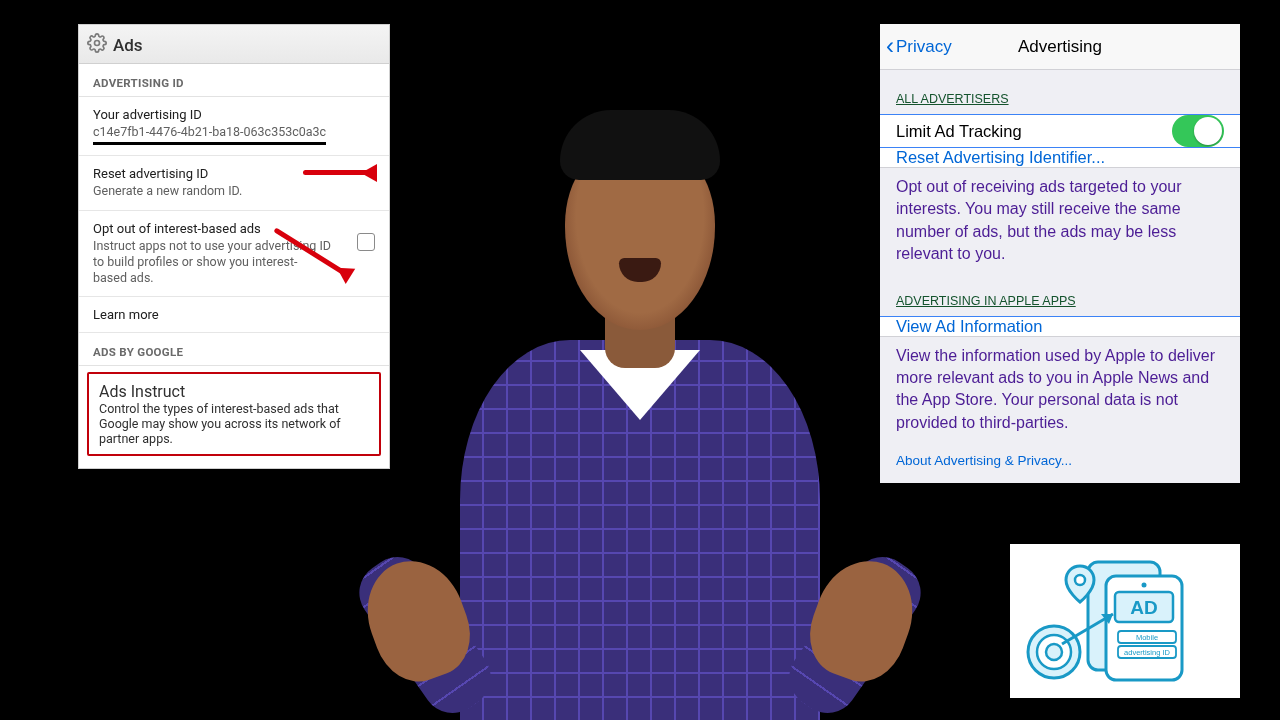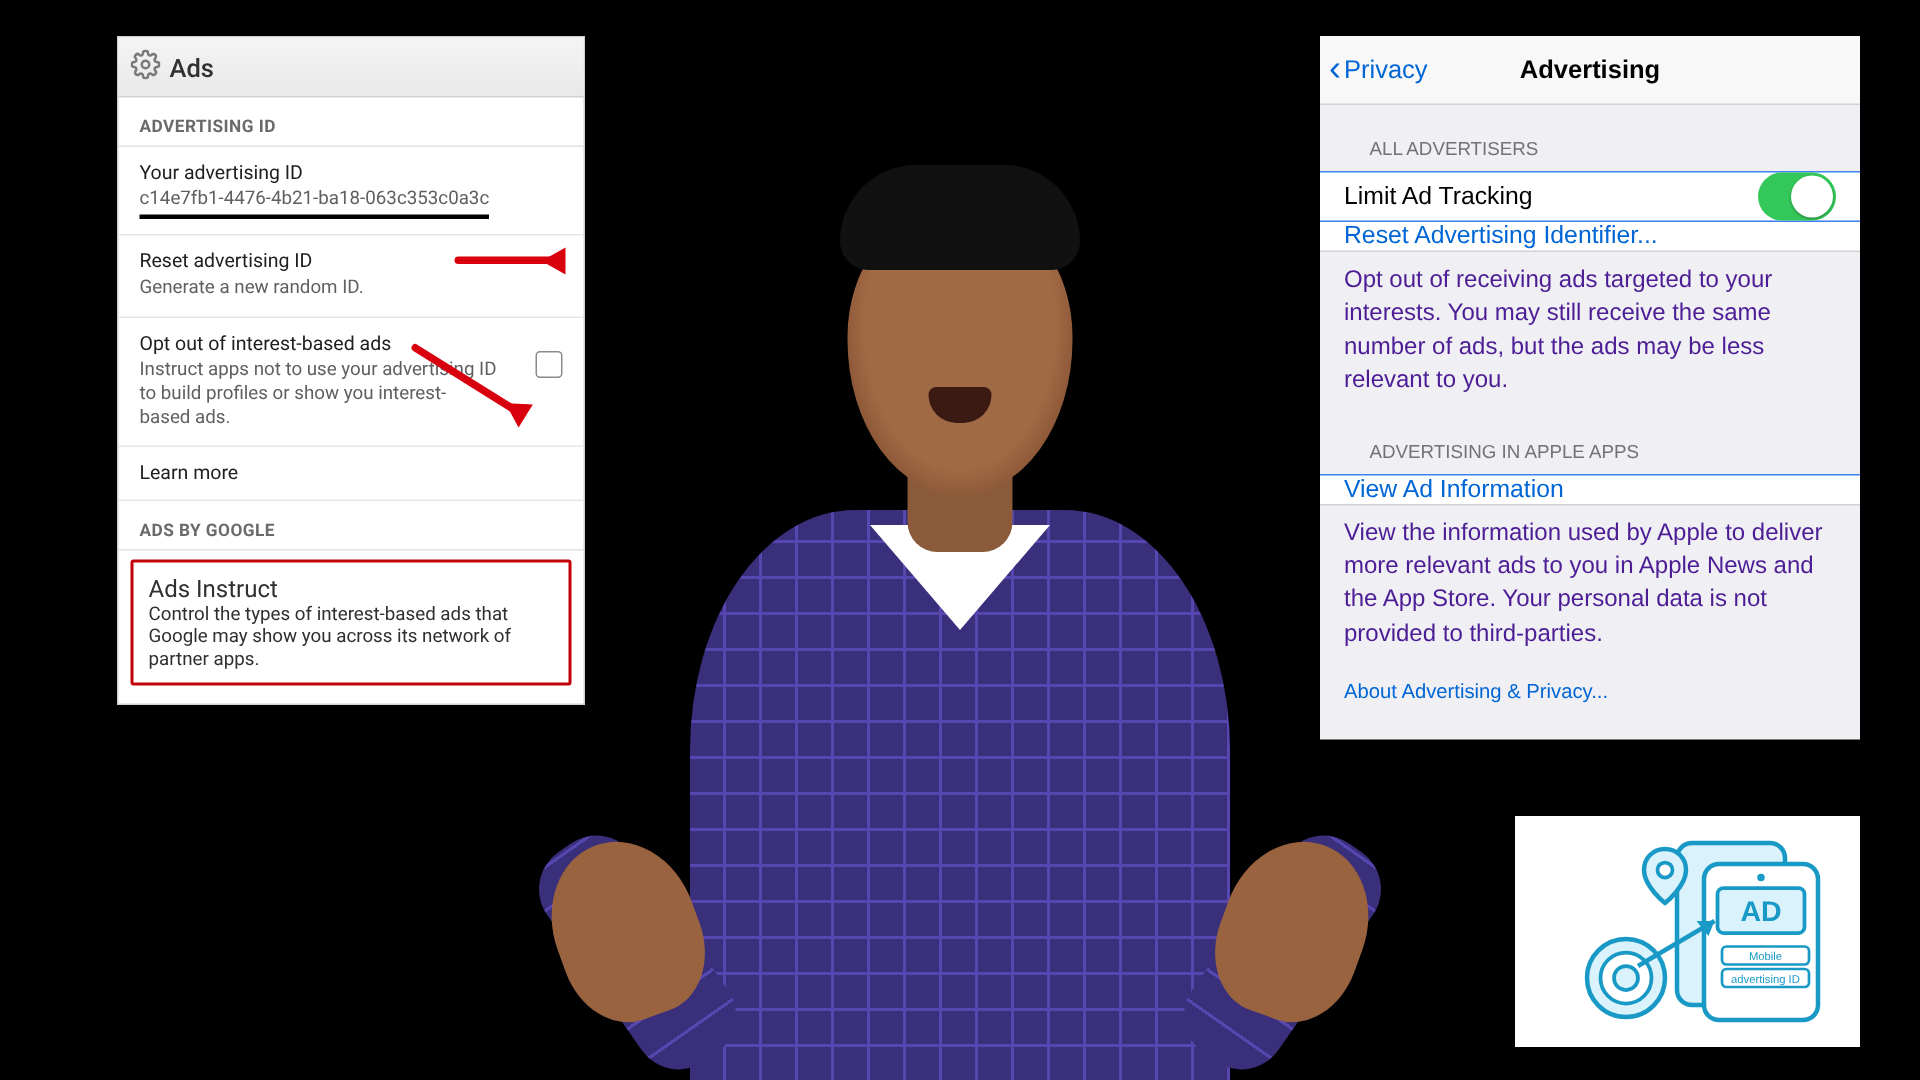--- a/index.html
+++ b/index.html
@@ -133,55 +133,55 @@
     width:360px; background:#efeff4;
     z-index:2;
     font-family:-apple-system, "Helvetica Neue", Arial, sans-serif;
     color:#000;
   }
   .ios .nav {
     display:flex; align-items:center; justify-content:center;
     position:relative; height:46px; background:#f8f8f8;
     border-bottom:1px solid #d1d1d6;
   }
-  .ios .nav .title{ font-size:17px; font-weight:700;}
+  .ios .nav .title{ font-size:17px; font-weight:400;}
   .ios .nav .back {
     position:absolute; left:6px; top:0; height:46px;
     display:flex; align-items:center; gap:2px;
     color:#0066d6; font-size:17px; font-weight:500;
   }
   .ios .nav .back .chev { font-size:24px; line-height:0; padding-bottom:2px;}
   .ios .groupheader {
-    font-size:12.5px; color:#737373; padding:22px 33px 8px;
+    font-size:12.5px; color:#14532d; padding:22px 16px 8px;text-decoration:underline;
   }
   .ios .cell {
     background:#fff; padding:0 16px;
     border-top:1px solid #3b82f6; border-bottom:1px solid #d1d1d6;
     font-size:16.5px; display:flex; align-items:center; justify-content:space-between;
     margin-bottom:-1px;
   }
   .ios .cell.link{ color:#0066d6;}
   .ios .switch {
     width:52px; height:32px; border-radius:16px; background:#34c759; position:relative;
   }
   .ios .switch::after{
     content:""; position:absolute; right:2px; top:2px;
     width:28px; height:28px; background:#fff; border-radius:50%;
     box-shadow:0 1px 2px rgba(0,0,0,.3);
   }
   .ios .footer {
     font-size:16px; color:#4c1d95; padding:9px 16px 6px; line-height:1.4;
   }
-  .ios .footer.link{ color:#0066d6; font-size:13.5px; padding-top:12px; padding-bottom:22px;}
+  .ios .footer.link{ color:#0066d6; font-size:13.5px; padding-top:12px; padding-bottom:12px;}
 
   
   .illus {
     position:absolute; right:40px; bottom:22px;
     width:230px; height:154px; background:#fff; z-index:2;
-    display:flex; align-items:center; justify-content:flex-end;
+    display:flex; align-items:center; justify-content:flex-start;
   }
   .illus svg{ width:200px; height:130px; }
 
 </style>
 </head>
 <body>
 
 <div class="presenter">
   <div class="torso"></div>
   <div class="forearm left"></div>

